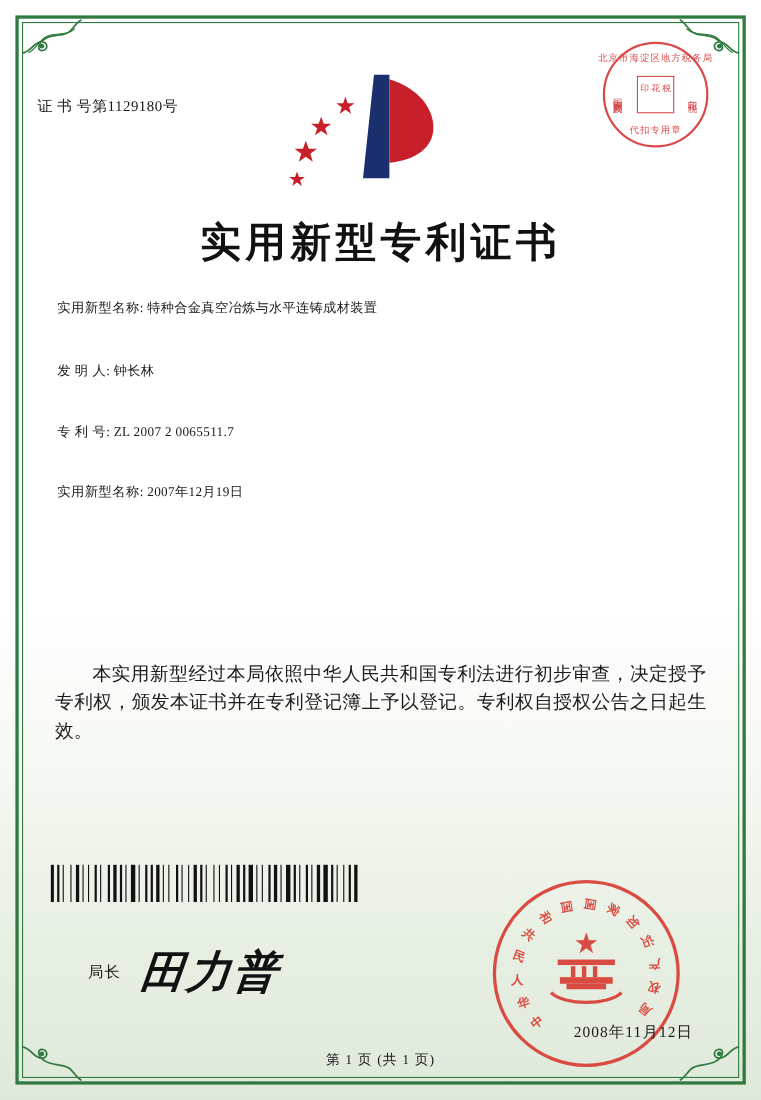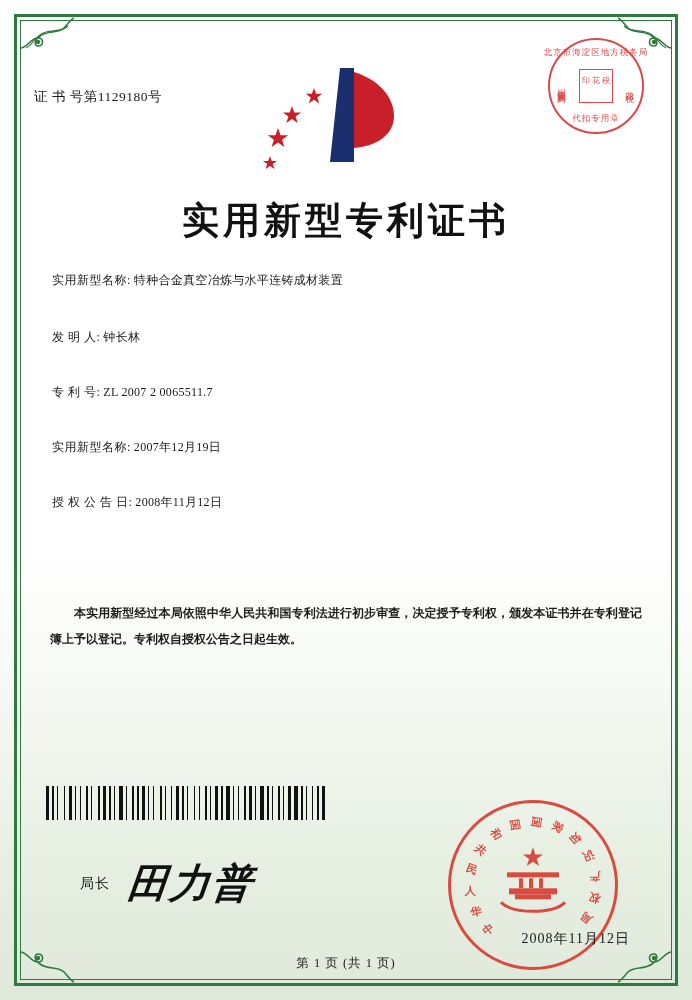--- a/index.html
+++ b/index.html
@@ -141,25 +141,24 @@
     display: inline-block;
     letter-spacing: 0.3px;
   }
   .fields .field-row:nth-child(1) { margin-bottom: 40px; }
 
   .body-text {
     position: absolute;
     left: 50px;
     right: 50px;
     top: 600px;
-    font-size: 12px;
+    font-size: 17px;
     line-height: 26px;
     color: #1a1a1a;
     text-align: justify;
-    font-weight: bold;
   }
   .body-text p {
     margin: 0 0 4px 0;
     text-indent: 2em;
   }
 
   
   .barcode {
     position: absolute;
     left: 46px;
@@ -334,24 +333,20 @@
       <span class="field-label">发 明 人:</span>
       <span class="field-value">钟长林</span>
     </div>
     <div class="field-row">
       <span class="field-label">专 利 号:</span>
       <span class="field-value">ZL 2007 2 0065511.7</span>
     </div>
     <div class="field-row">
       <span class="field-label">实用新型名称:</span>
       <span class="field-value">2007年12月19日</span>
-    </div>
-    <div class="field-row">
-      <span class="field-label">授 权 公 告 日:</span>
-      <span class="field-value">2008年11月12日</span>
     </div>
   </div>
 
   <div class="body-text">
     <p>本实用新型经过本局依照中华人民共和国专利法进行初步审查，决定授予专利权，颁发本证书并在专利登记簿上予以登记。专利权自授权公告之日起生效。</p>
   </div>
 
   <div class="barcode" id="barcode">
       <span style="width: 3px;"></span>
       <span style="width: 1px; background: transparent;"></span>

